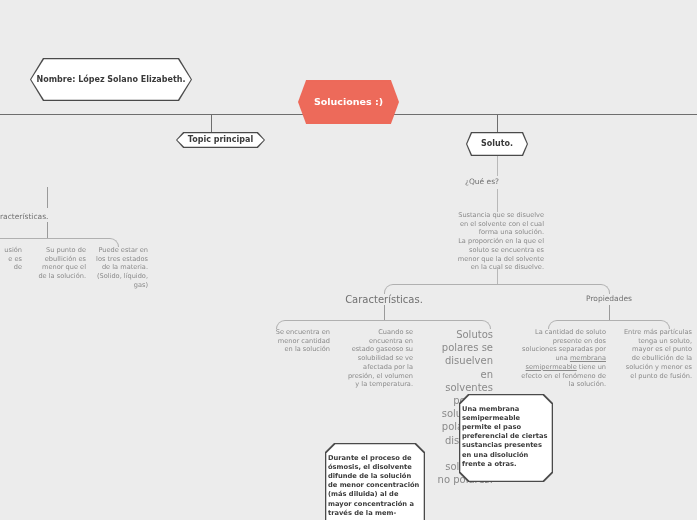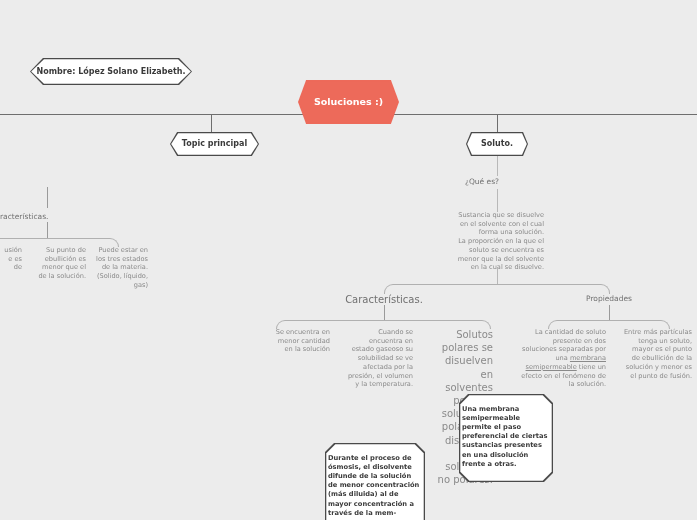--- a/index.html
+++ b/index.html
@@ -94,34 +94,34 @@
 </style>
 </head>
 <body>
 
 <div id="canvas">
 
   <div class="hline" style="left:0px; top:114px; width:697px; background:#6e6e6e;"></div>
 
   <div class="vline" style="left:348px; top:104px; height:12px; background:#5e5e5e;"></div>
 
-  <div class="hexwrap" style="left:30px; top:58px; width:162px; height:27px; font-size:8px;">
+  <div class="hexwrap" style="left:30px; top:58px; width:162px; height:43px; font-size:8px;">
     <div class="hexborder"></div>
     <div class="hexfill"></div>
     <div class="hexlabel">Nombre: López Solano Elizabeth.</div>
   </div>
 
   <div class="hexwrap accent" style="left:298px; top:80px; width:101px; height:44px; font-size:9.5px;">
     <div class="hexborder"></div>
     <div class="hexfill"></div>
     <div class="hexlabel">Soluciones :)</div>
   </div>
 
   <div class="vline" style="left:211px; top:114px; height:19px; background:#6e6e6e;"></div>
-  <div class="hexwrap" style="left:170px; top:132px; width:89px; height:24px; font-size:8px;">
+  <div class="hexwrap" style="left:176px; top:132px; width:89px; height:16px; font-size:8px;">
     <div class="hexborder"></div>
     <div class="hexfill"></div>
     <div class="hexlabel">Topic principal</div>
   </div>
 
   <div class="vline" style="left:497px; top:114px; height:19px; background:#6e6e6e;"></div>
   <div class="hexwrap" style="left:466px; top:132px; width:62px; height:24px; font-size:8px;">
     <div class="hexborder"></div>
     <div class="hexfill"></div>
     <div class="hexlabel">Soluto.</div>

